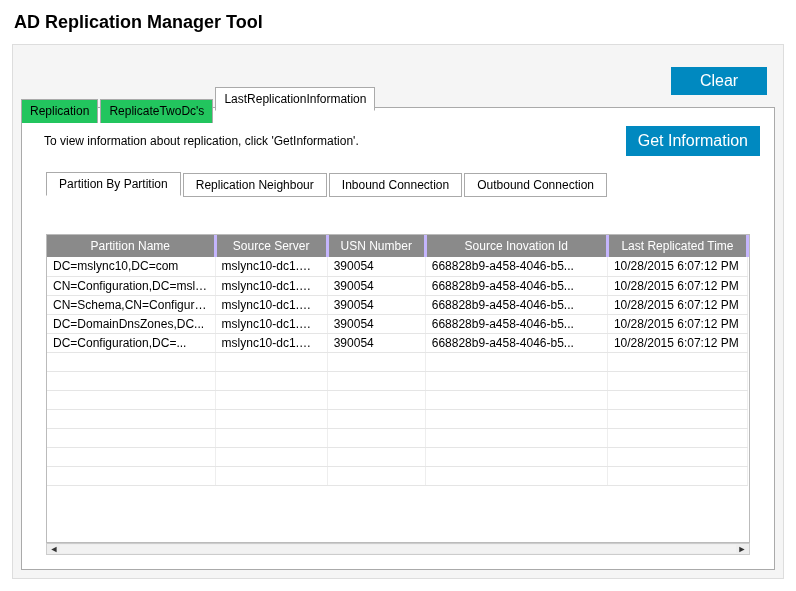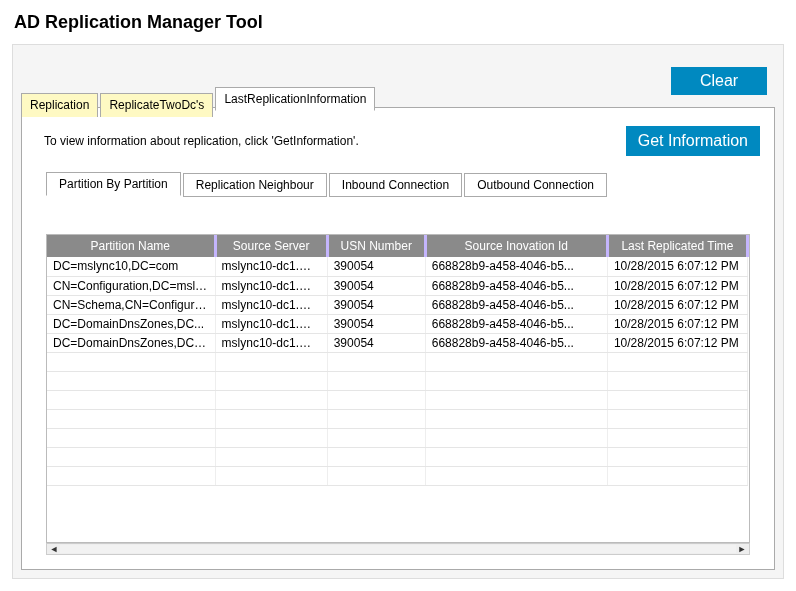--- a/index.html
+++ b/index.html
@@ -44,27 +44,27 @@
   .outer-tabs {
     position: absolute;
     top: 42px; 
     left: 8px;
     display: flex;
     z-index: 2;
   }
   .tab {
     font-size: 12px;
     padding: 4px 8px 3px;
-    background: #fef9c3;
+    background: #22c55e;
     border: 1px solid #aaa;
     border-bottom: none;
     margin-right: 2px;
     cursor: pointer;
     position: relative;
-    top: 6px;
+    top: 12px;
     color: #000;
   }
   .tab.active {
     background: #fff;
     border-bottom: 1px solid #fff;
     top: 0;
     padding-bottom: 4px;
   }
   .main-panel {
     position: absolute;
@@ -246,21 +246,21 @@
               <td>10/28/2015 6:07:12 PM</td>
             </tr>
             <tr>
               <td>DC=DomainDnsZones,DC...</td>
               <td>mslync10-dc1.ms...</td>
               <td>390054</td>
               <td>668828b9-a458-4046-b5...</td>
               <td>10/28/2015 6:07:12 PM</td>
             </tr>
             <tr>
-              <td>DC=DomainDnsZones,DC=...</td>
+              <td>DC=Configuration,DC=...</td>
               <td>mslync10-dc1.ms...</td>
               <td>390054</td>
               <td>668828b9-a458-4046-b5...</td>
               <td>10/28/2015 6:07:12 PM</td>
             </tr>
             <tr>
               <td>&nbsp;</td>
               <td>&nbsp;</td>
               <td>&nbsp;</td>
               <td>&nbsp;</td>

